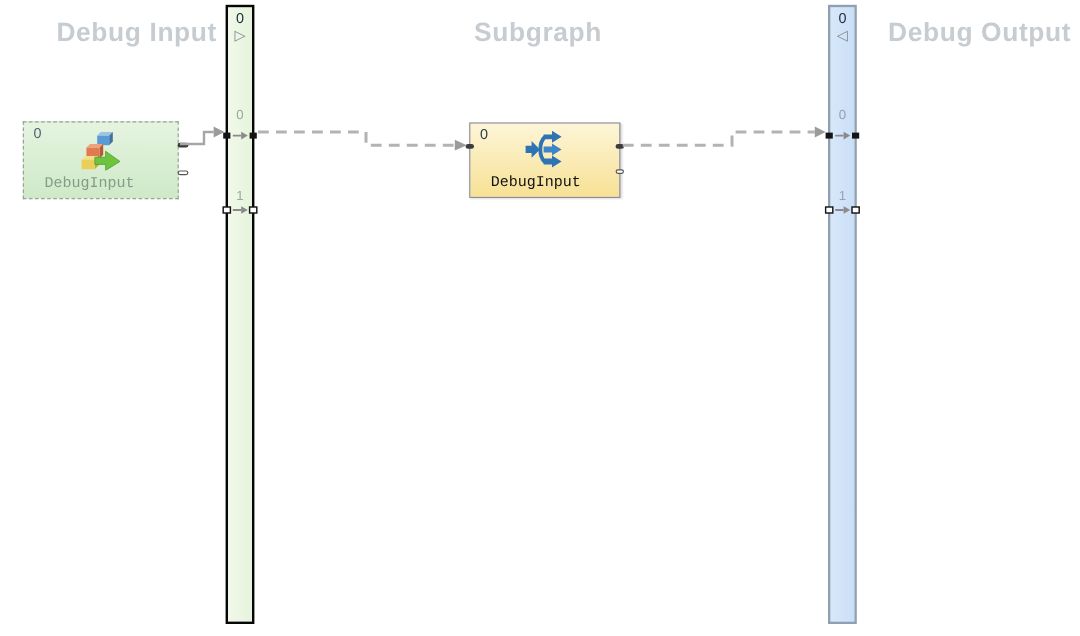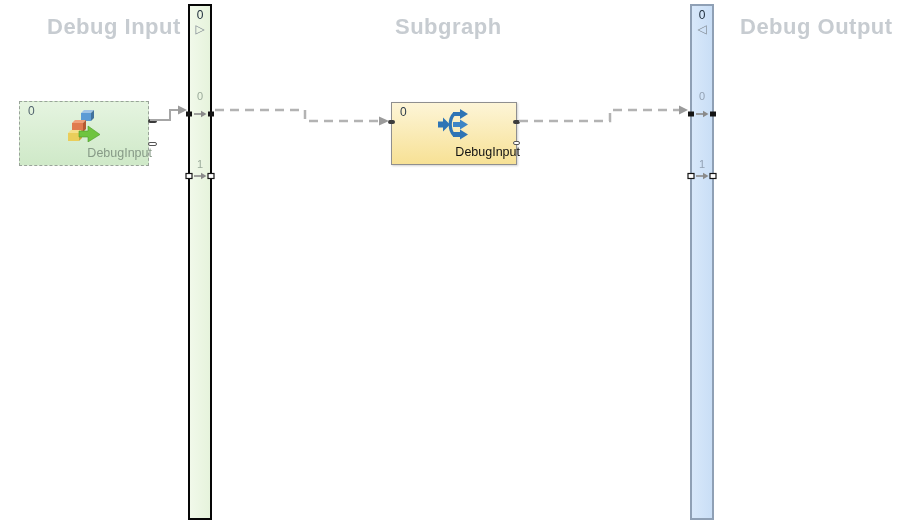--- a/index.html
+++ b/index.html
@@ -35,21 +35,21 @@
   #node-simplecopy{
     left:391px;top:102px;width:126px;height:63px;
     background:linear-gradient(180deg,#fdf5d7,#f7e195);
     border:1px solid #8f8f8f;
     box-shadow:1px 1px 2px rgba(0,0,0,0.18);
   }
   .node-index{position:absolute;left:8px;top:2px;font-size:12px;}
   #node-debuginput .node-index{color:#52646e;}
   #node-simplecopy .node-index{color:#2c3b49;}
   .node-icon{position:absolute;left:0;right:0;top:6px;margin:auto;display:block;}
-  .node-label{position:absolute;left:4px;bottom:5px;width:100%;text-align:right;font-size:12.5px;}
+  .node-label{position:absolute;left:17px;bottom:5px;width:100%;text-align:left;font-size:12.5px;font-family:Liberation Mono, monospace;}
   #node-debuginput .node-label{color:#879a87;}
   #node-simplecopy .node-label{color:#111111;}
   .stub{position:absolute;box-sizing:border-box;height:4px;}
   .stub-filled{background:#3c3c3c;border-radius:2px;}
   .stub-open{background:#fff;border:1px solid #555;border-radius:2px;}
   
   #wires{position:absolute;left:0;top:0;z-index:5;pointer-events:none;}
   #wires path,#wires polygon{pointer-events:auto;}
 </style>
 </head>

